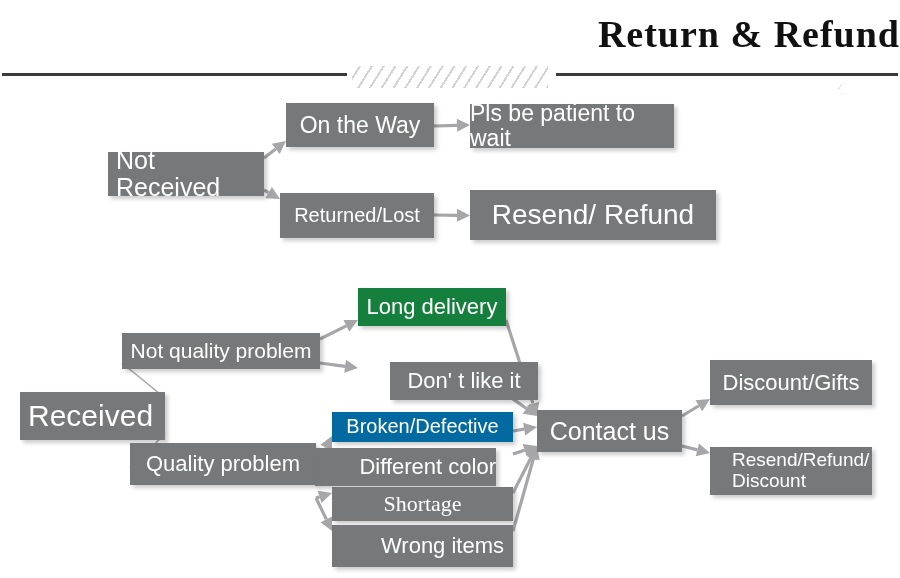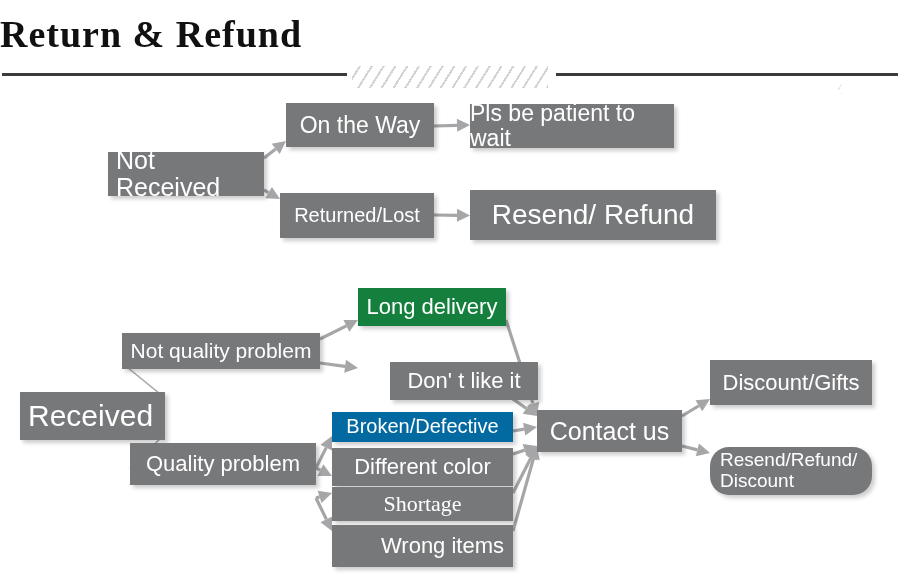--- a/index.html
+++ b/index.html
@@ -15,21 +15,21 @@
     overflow: hidden;
     font-family: "Liberation Sans", sans-serif;
   }
 
   
   #title {
     position: absolute;
     left: 0;
     top: 12px;
     width: 900px;
-    text-align: left;
+    text-align: right;
     font-family: "Liberation Serif", serif;
     font-size: 38px;
     font-weight: 700;
     letter-spacing: 1px;
     color: #111111;
     white-space: pre;
   }
   #divider {
     position: absolute;
     left: 0;
@@ -193,22 +193,22 @@
       <div class="node center" style="left: 286px; top: 103px; width: 148px; height: 44px; font-size: 23px; background: rgb(119, 120, 122); color: rgb(255, 255, 255);"><span>On the Way</span></div>
       <div class="node center" style="left: 470px; top: 104px; width: 204px; height: 44px; font-size: 23px; background: rgb(119, 120, 122); color: rgb(255, 255, 255);"><span>Pls be patient to wait</span></div>
       <div class="node center" style="left: 280px; top: 193px; width: 154px; height: 45px; font-size: 20px; background: rgb(119, 120, 122); color: rgb(255, 255, 255);"><span>Returned/Lost</span></div>
       <div class="node center" style="left: 470px; top: 190px; width: 246px; height: 50px; font-size: 28px; background: rgb(119, 120, 122); color: rgb(255, 255, 255);"><span>Resend/ Refund</span></div>
       <div class="node left" style="left: 20px; top: 392px; width: 145px; height: 48px; font-size: 30px; background: rgb(119, 120, 122); color: rgb(255, 255, 255); padding-left: 8px;"><span>Received</span></div>
       <div class="node center" style="left: 122px; top: 333px; width: 198px; height: 36px; font-size: 21px; background: rgb(119, 120, 122); color: rgb(255, 255, 255);"><span>Not quality problem</span></div>
       <div class="node center" style="left: 358px; top: 288px; width: 148px; height: 38px; font-size: 22px; background: #15803d; color: rgb(255, 255, 255);"><span>Long delivery</span></div>
       <div class="node center" style="left: 358px; top: 362px; width: 148px; height: 38px; font-size: 22px; background: rgb(119, 120, 122); color: rgb(255, 255, 255); margin-left: 32px;"><span>Don'  t like it</span></div>
       <div class="node center" style="left: 130px; top: 443px; width: 186px; height: 42px; font-size: 22px; background: rgb(119, 120, 122); color: rgb(255, 255, 255);"><span>Quality problem</span></div>
       <div class="node center" style="left: 332px; top: 412px; width: 181px; height: 30px; font-size: 20px; background: #0369a1; color: rgb(255, 255, 255);"><span>Broken/Defective</span></div>
-      <div class="node center" style="left: 332px; top: 448px; width: 181px; height: 38px; font-size: 22px; background: rgb(119, 120, 122); color: rgb(255, 255, 255);"><span>Different color</span></div>
+      <div class="node center" style="left: 315px; top: 448px; width: 181px; height: 38px; font-size: 22px; background: rgb(119, 120, 122); color: rgb(255, 255, 255); justify-content: flex-end;"><span>Different color</span></div>
       <div class="node center" style="left: 332px; top: 487px; width: 181px; height: 34px; font-size: 22px; background: rgb(119, 120, 122); color: rgb(255, 255, 255); font-family: Liberation Serif, serif;"><span>Shortage</span></div>
       <div class="node center" style="left: 332px; top: 525px; width: 181px; height: 42px; font-size: 22px; background: rgb(119, 120, 122); color: rgb(255, 255, 255); padding-left: 40px;"><span>Wrong items</span></div>
       <div class="node center" style="left: 537px; top: 410px; width: 145px; height: 42px; font-size: 25px; background: rgb(119, 120, 122); color: rgb(255, 255, 255);"><span>Contact us</span></div>
       <div class="node center" style="left: 710px; top: 360px; width: 162px; height: 45px; font-size: 22px; background: rgb(119, 120, 122); color: rgb(255, 255, 255);"><span>Discount/Gifts</span></div>
-      <div class="node left" style="left: 710px; top: 447px; width: 162px; height: 48px; font-size: 19px; background: rgb(119, 120, 122); color: rgb(255, 255, 255); padding-left: 10px; border-radius: 19px;"><span>Resend/Refund/
+      <div class="node left" style="left: 710px; top: 447px; width: 162px; height: 48px; font-size: 19px; background: rgb(119, 120, 122); color: rgb(255, 255, 255); padding-left: 22px;"><span>Resend/Refund/
 Discount</span></div>
     </div>
 
 </div>
 
 </body></html>

